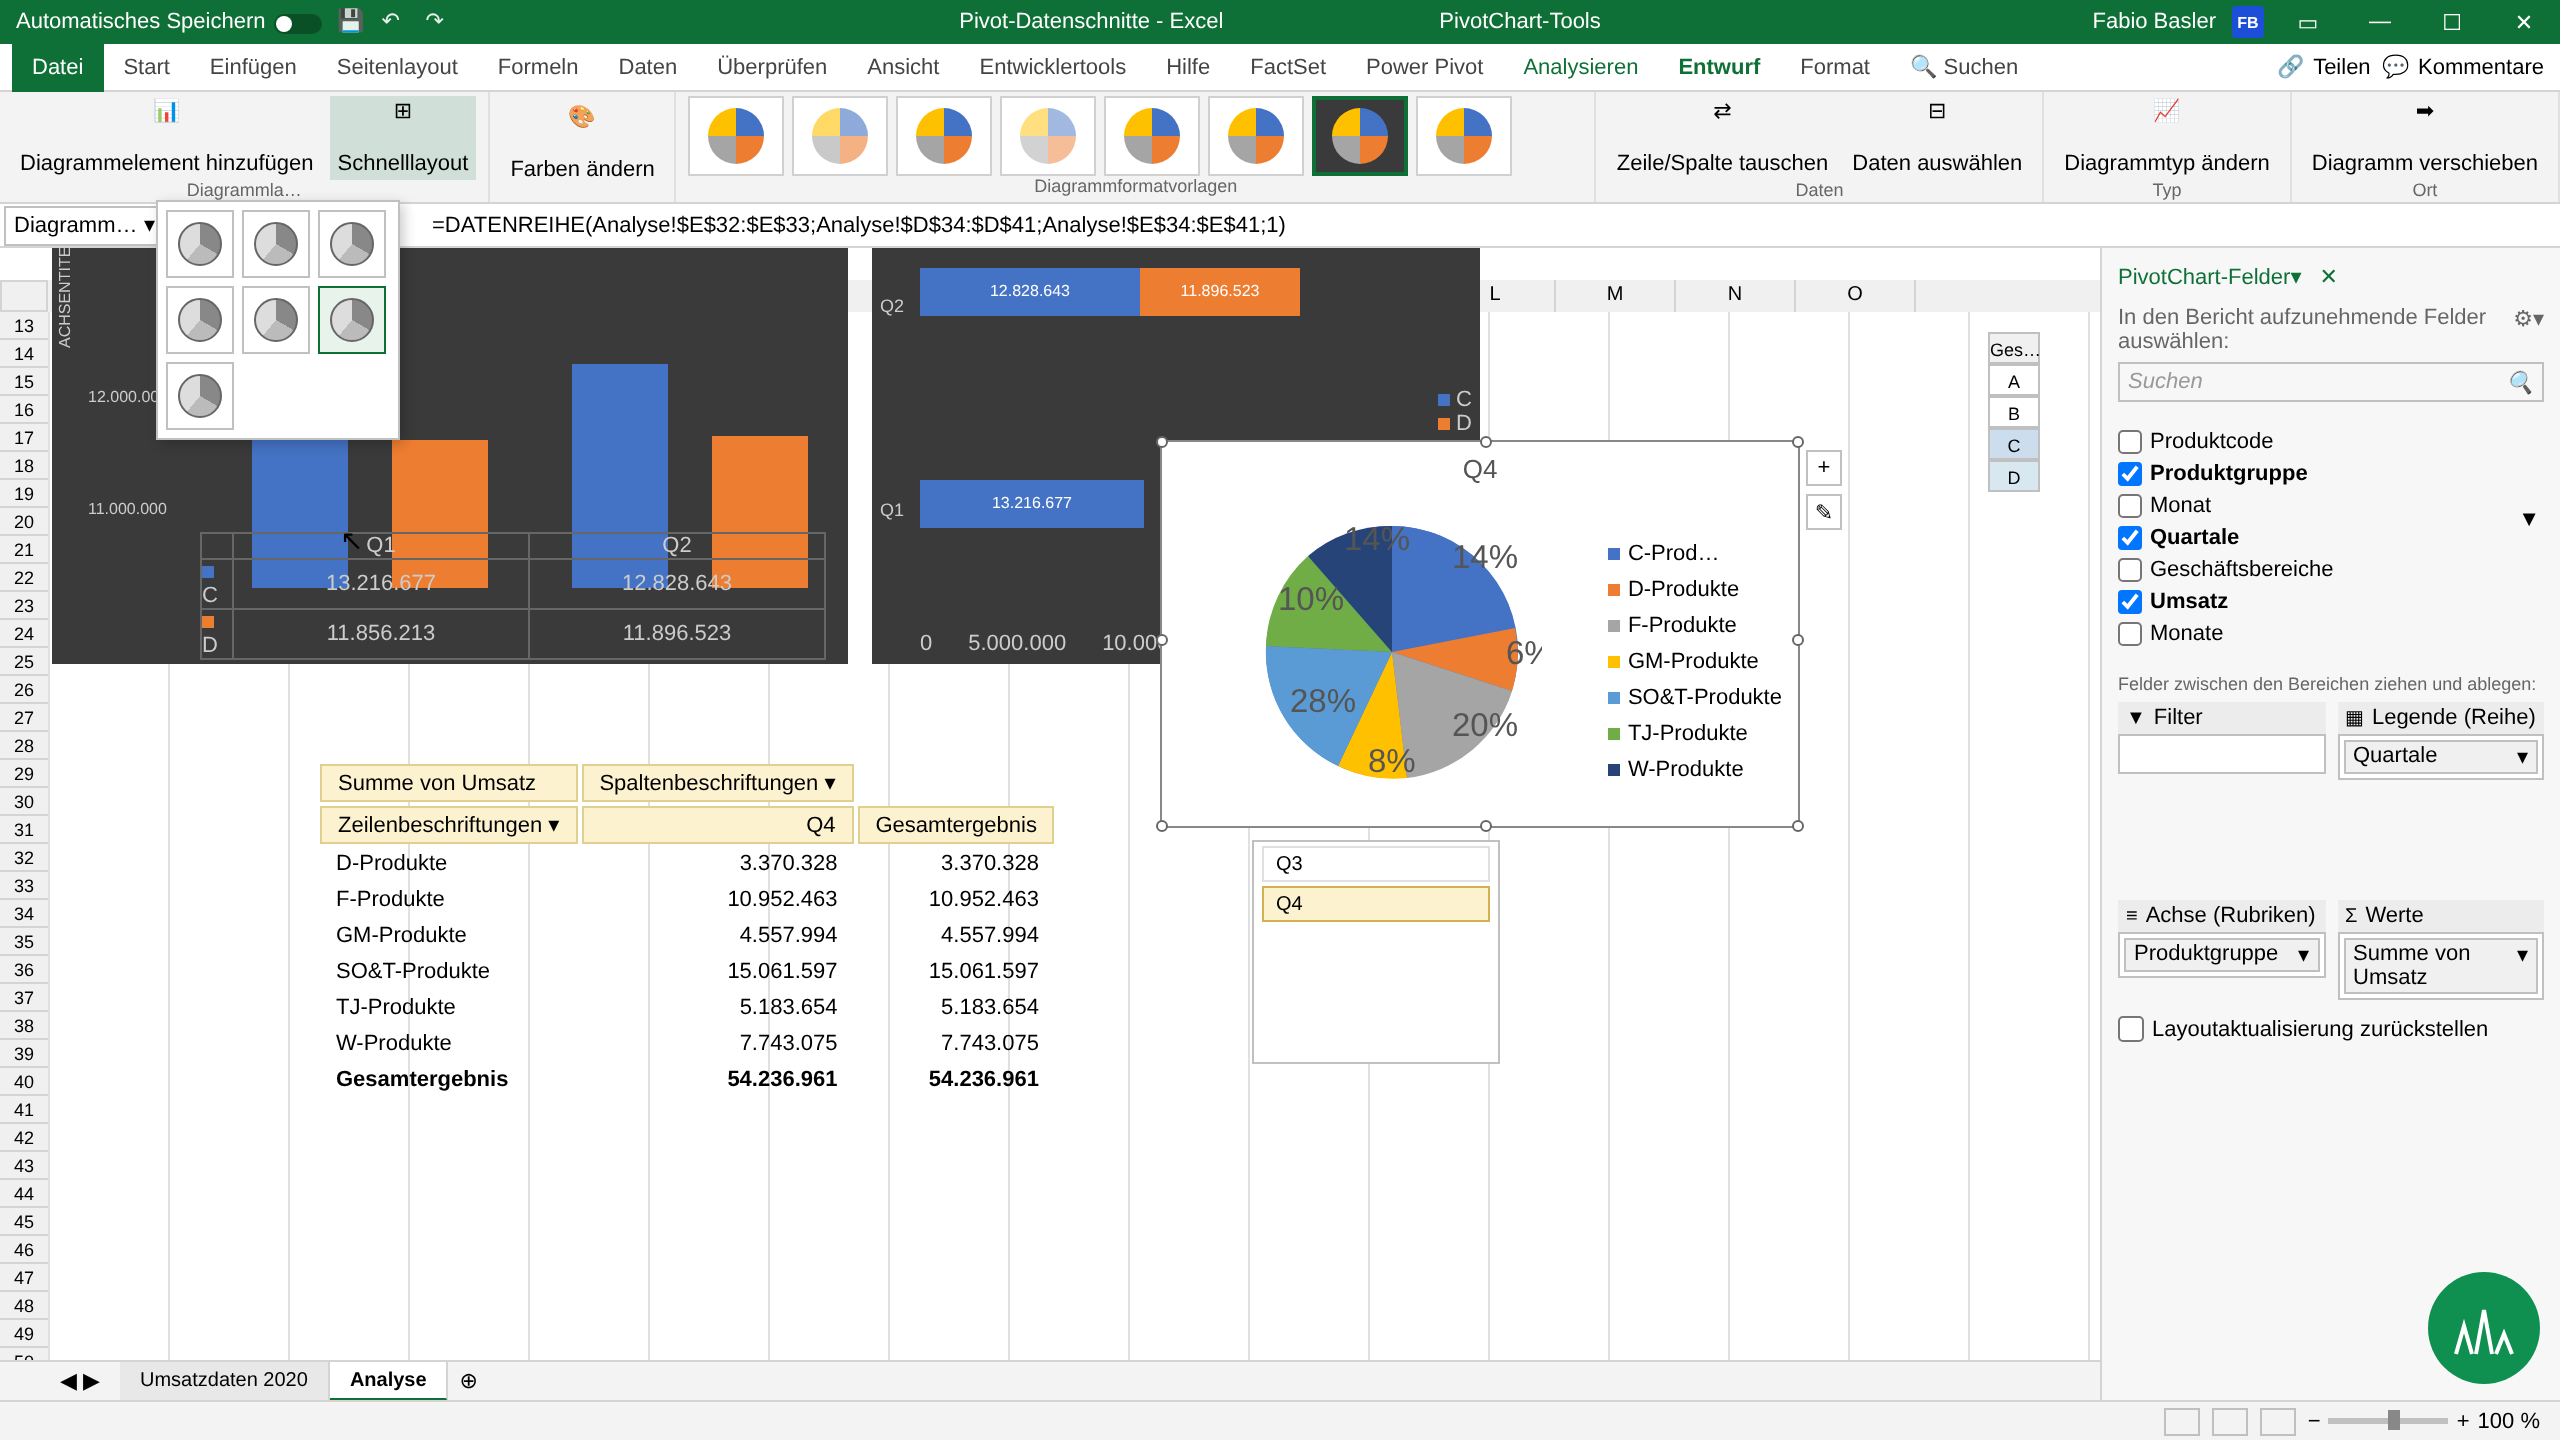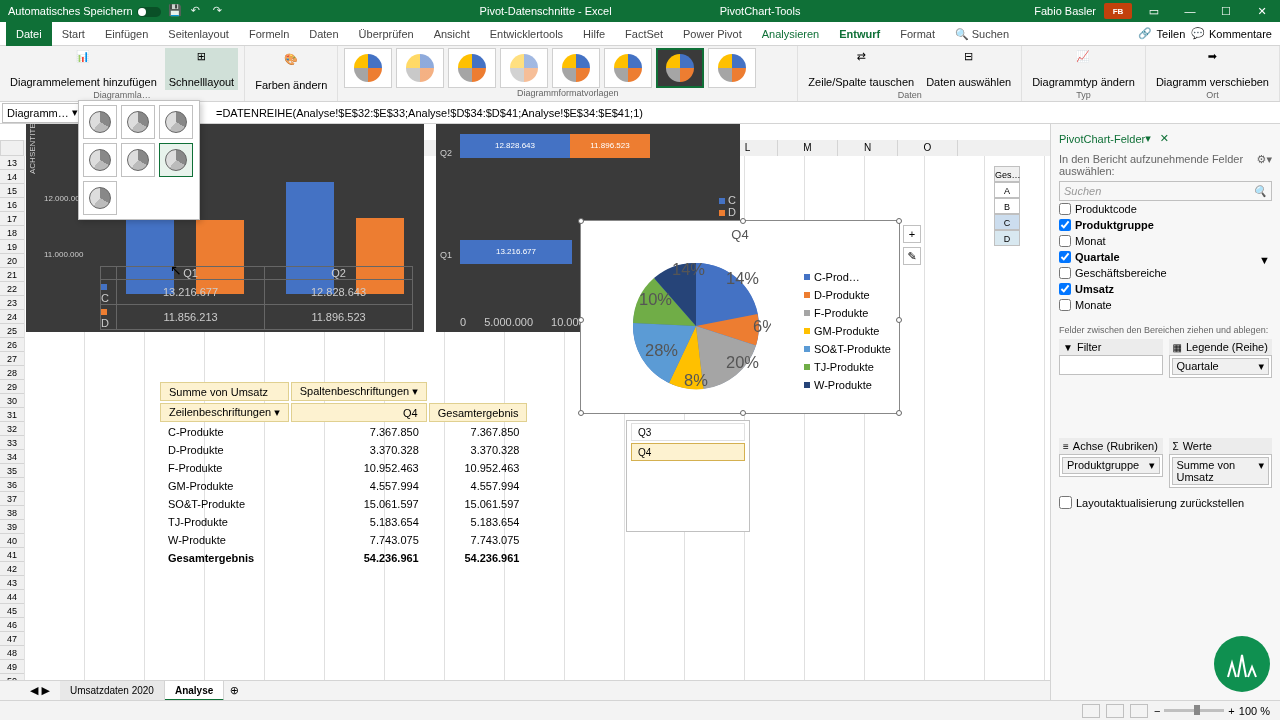--- a/index.html
+++ b/index.html
@@ -7,21 +7,21 @@
 
 
 .titlebar { height: 22px; background: #0f7037; display: flex; align-items: center; color: #fff; position: relative; }
 .titlebar-left { display: flex; align-items: center; gap: 8px; padding-left: 8px; }
 .autosave { font-size: 10px; display: flex; align-items: flex-end; gap: 4px; }
 .autosave-toggle { width: 24px; height: 10px; background: #0a5027; border-radius: 5px; position: relative; }
 .autosave-toggle::after { content: ""; width: 8px; height: 8px; background: #fff; border-radius: 50%; position: absolute; left: 1px; top: 1px; }
 .qat-icon { width: 14px; height: 14px; opacity: 0.9; }
 .titlebar-center { position: absolute; left: 50%; transform: translateX(-50%); display: flex; gap: 108px; font-size: 11px; }
 .titlebar-right { position: absolute; right: 0; display: flex; align-items: center; gap: 8px; padding-right: 4px; }
-.user-badge { width: 28px; height: 16px; background: #c2410c; border-radius: 2px; display: flex; align-items: center; justify-content: center; font-size: 8px; font-weight: bold; }
+.user-badge { width: 16px; height: 16px; background: #1d4ed8; border-radius: 2px; display: flex; align-items: center; justify-content: center; font-size: 8px; font-weight: bold; }
 .winbtn { width: 28px; height: 22px; display: flex; align-items: center; justify-content: center; cursor: pointer; }
 
 
 .tabs { height: 24px; background: #fff; display: flex; align-items: center; border-bottom: 1px solid #d4d4d4; padding-left: 6px; }
 .tab { padding: 0 10px; height: 24px; line-height: 24px; cursor: pointer; color: #444; }
 .tab.file { background: #0f7037; color: #fff; }
 .tab.active { color: #0f7037; font-weight: 600; }
 .tab.active2 { color: #0f7037; }
 .tabs-right { margin-left: auto; display: flex; align-items: center; gap: 6px; padding-right: 8px; }
 .share-btn, .comment-btn { display: flex; align-items: center; gap: 4px; cursor: pointer; }
@@ -95,21 +95,21 @@
 .ms-hdr { background: #f0f0f0; border: 1px solid #c0c0c0; height: 16px; font-size: 9px; text-align: center; line-height: 16px; }
 .ms-item { border: 1px solid #c0c0c0; height: 16px; font-size: 9px; text-align: center; line-height: 16px; background: #fff; }
 .ms-item.sel { background: #cde; }
 .ms-item.sel2 { background: #d8e8f0; }
 
 
 .fields-panel { position: absolute; right: 0; top: 124px; width: 230px; bottom: 20px; background: #f7f7f7; border-left: 1px solid #d4d4d4; padding: 8px; }
 .fields-title { font-size: 15px; font-weight: normal; display: flex; justify-content: flex-start; align-items: center; color: #0f7037; }
 .fields-sub { font-size: 9px; color: #666; margin: 8px 0 4px; display: flex; justify-content: space-between; }
 .search-box { border: 1px solid #c0c0c0; height: 20px; display: flex; align-items: center; padding: 0 4px; color: #999; font-style: italic; font-size: 10px; }
-.field-list { margin-top: 0; }
+.field-list { margin-top: 12px; }
 .field-item { display: flex; align-items: center; gap: 4px; padding: 2px 0; font-size: 10px; }
 .field-item input { width: 12px; height: 12px; }
 .field-item.bold { font-weight: bold; }
 .areas-label { font-size: 9px; color: #666; margin: 12px 0 4px; }
 .area-row { display: flex; gap: 6px; margin-bottom: 4px; }
 .area-box { flex: 1; border: none; }
 .area-hdr { font-size: 10px; background: #ececec; padding: 2px 4px; display: flex; align-items: center; gap: 4px; }
 .area-body { background: #fff; border: 1px solid #c0c0c0; min-height: 20px; padding: 2px; }
 .area-pill { background: #f0f0f0; border: 1px solid #c0c0c0; font-size: 9px; padding: 1px 4px; display: flex; justify-content: space-between; cursor: pointer; }
 .defer { display: flex; align-items: center; gap: 4px; font-size: 9px; margin-top: 8px; }
@@ -424,25 +424,20 @@
           <td></td>
         </tr>
     <tr>
           <td class="hdr"><span>Zeilenbeschriftungen</span> ▾</td>
           <td class="hdr num">Q4</td>
           <td class="hdr num">Gesamtergebnis</td>
         </tr>
     </tbody>
       <tbody id="pivot-rows">
         <tr>
-          <td>C-Produkte</td>
-          <td class="num">7.367.850</td>
-          <td class="num">7.367.850</td>
-        </tr>
-        <tr>
           <td>D-Produkte</td>
           <td class="num">3.370.328</td>
           <td class="num">3.370.328</td>
         </tr>
         <tr>
           <td>F-Produkte</td>
           <td class="num">10.952.463</td>
           <td class="num">10.952.463</td>
         </tr>
         <tr>

